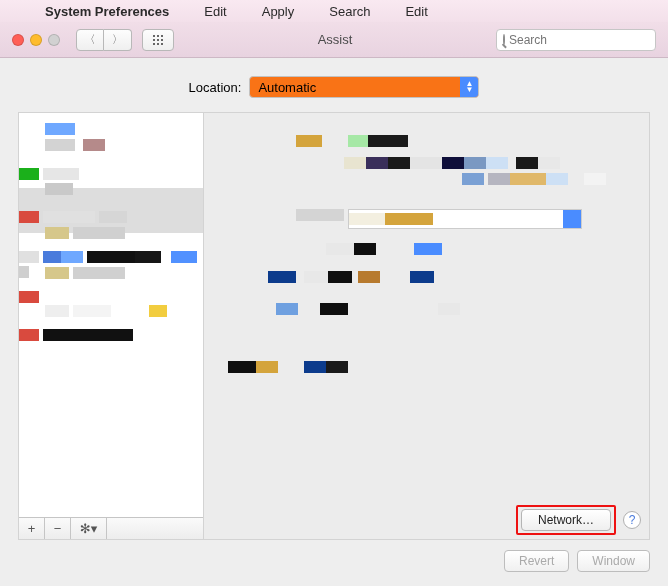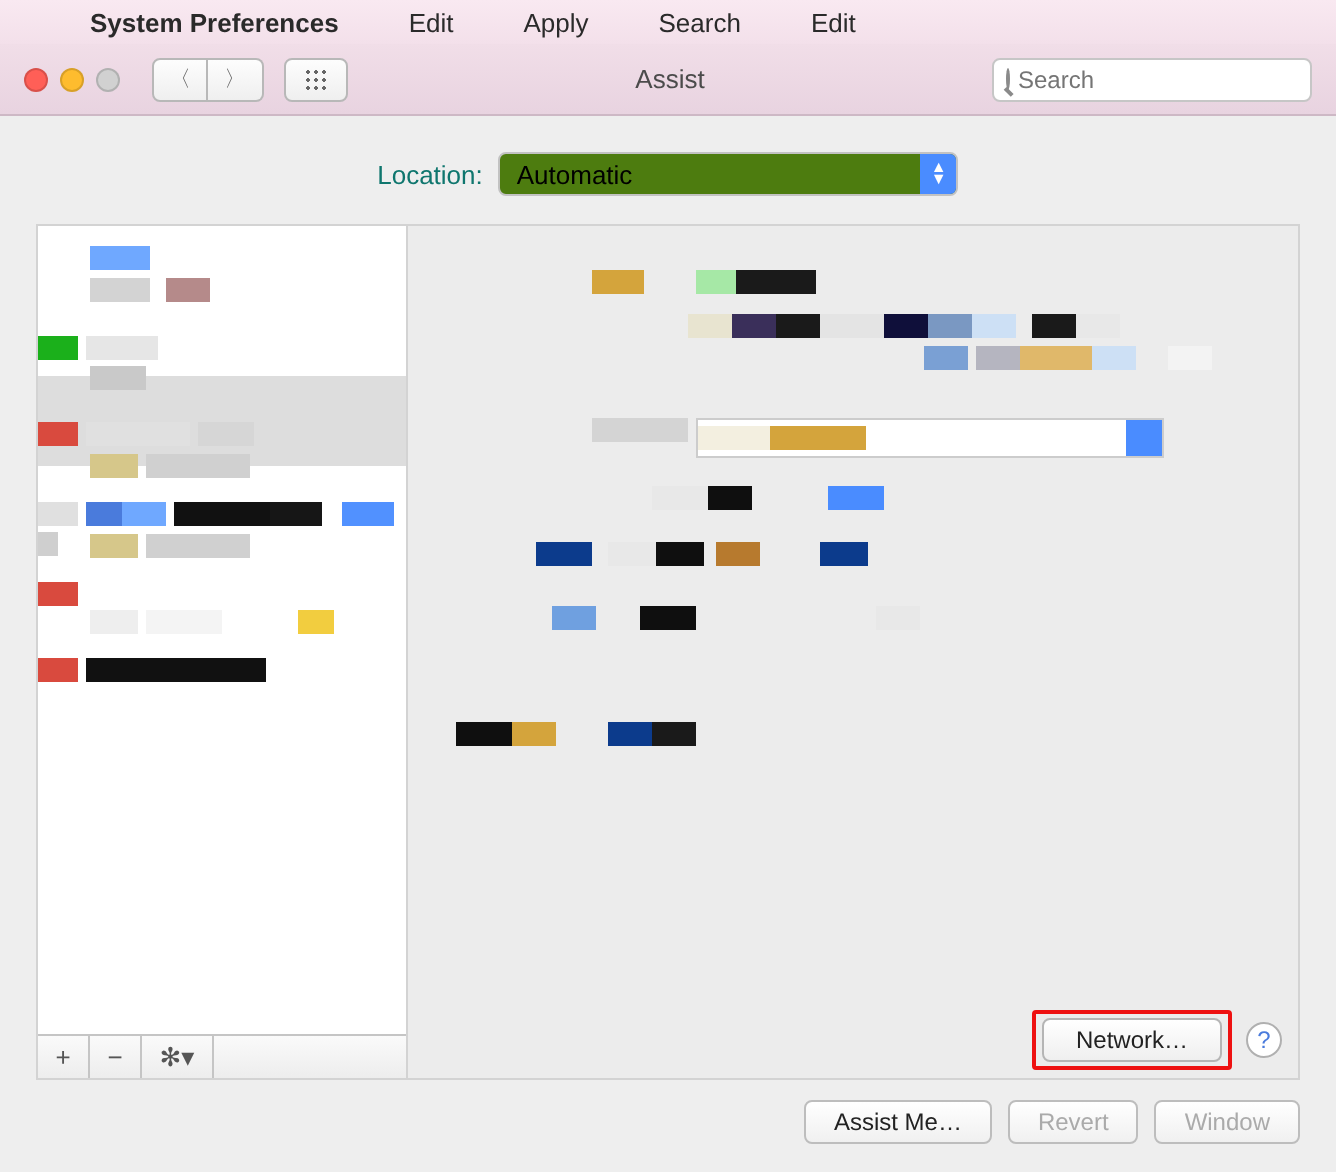--- a/index.html
+++ b/index.html
@@ -81,25 +81,25 @@
 .content {
   padding: 12px 18px 14px 18px;
   background: #eee;
   height: calc(586px - 22px - 36px);
   display:flex; flex-direction:column;
 }
 .loc-row {
   display:flex; justify-content:center; align-items:center; gap:8px;
   margin: 6px 0 14px 0;
 }
-.loc-row label { color:#0f766e; }
+.loc-row label { color:#000000; }
 .select {
   width: 230px; height:22px;
   border:1px solid #c2c2c2; border-radius:4px;
-  background:#4d7c0f;
+  background:#f97316;
   display:flex; align-items:center; padding:0 0 0 8px;
   position:relative;
 }
 .select .sel-arrows {
   position:absolute; right:0; top:0; bottom:0; width:18px;
   background:#4a8cff;
   border-top-right-radius:3px;border-bottom-right-radius:3px;
   display:flex;flex-direction:column;align-items:center;justify-content:center;
   color:#fff; font-size:8px; line-height:6px;
 }
@@ -260,17 +260,16 @@
       <div class="mosaic" style="top:190px;left:72px;"><span style="width:22px;background:#6fa0e0"></span><span style="width:22px"></span><span style="width:28px;background:#0f0f0f"></span><span style="width:90px"></span><span style="width:22px;background:#e8e8e8"></span></div>
       <div class="mosaic" style="top:248px;left:24px;"><span style="width:28px;background:#0f0f0f"></span><span style="width:22px;background:#d4a43c"></span><span style="width:26px"></span><span style="width:22px;background:#0c3b8c"></span><span style="width:22px;background:#1a1a1a"></span></div>
 
       <div class="advanced-outline"></div>
       <div class="advanced-btn">Network…</div>
       <div class="help-btn">?</div>
     </div>
   </div>
 
   <div class="bottom-row">
-    <div class="btn">Assist Me…</div>
     <div class="btn disabled">Revert</div>
     <div class="btn disabled">Window</div>
   </div>
 </div>
 
 </body></html>

